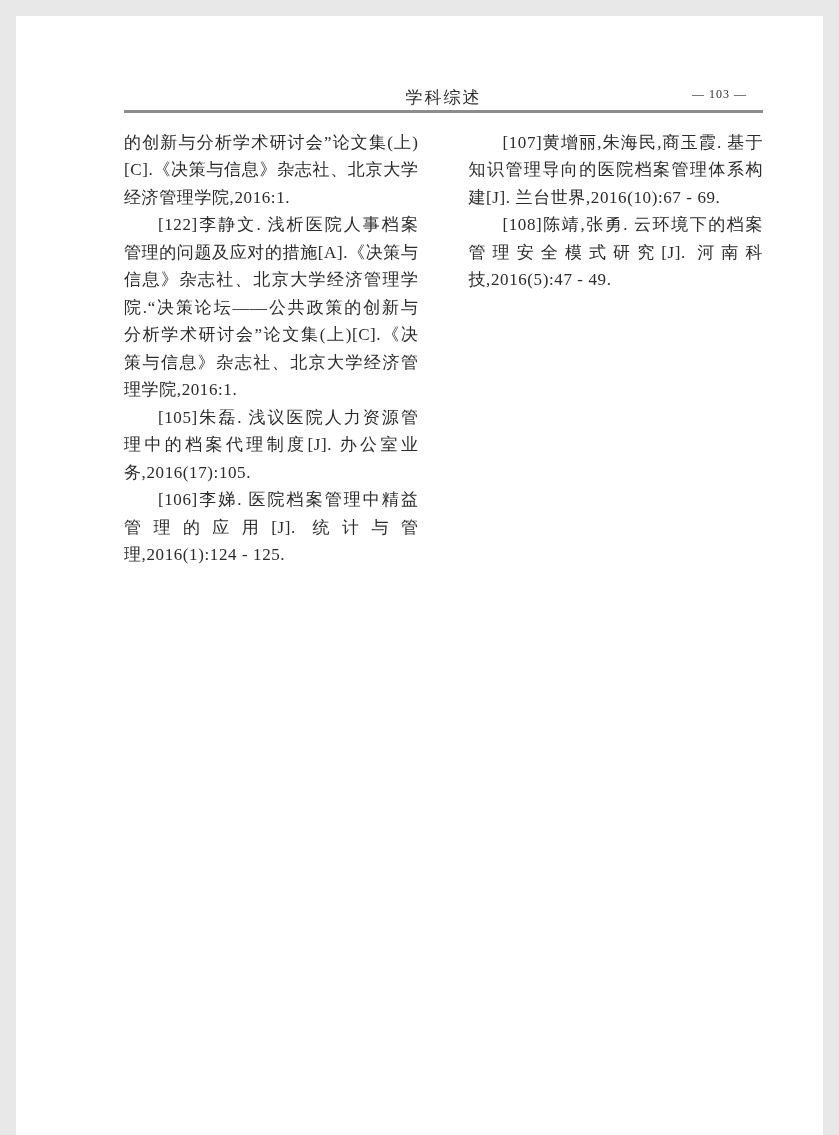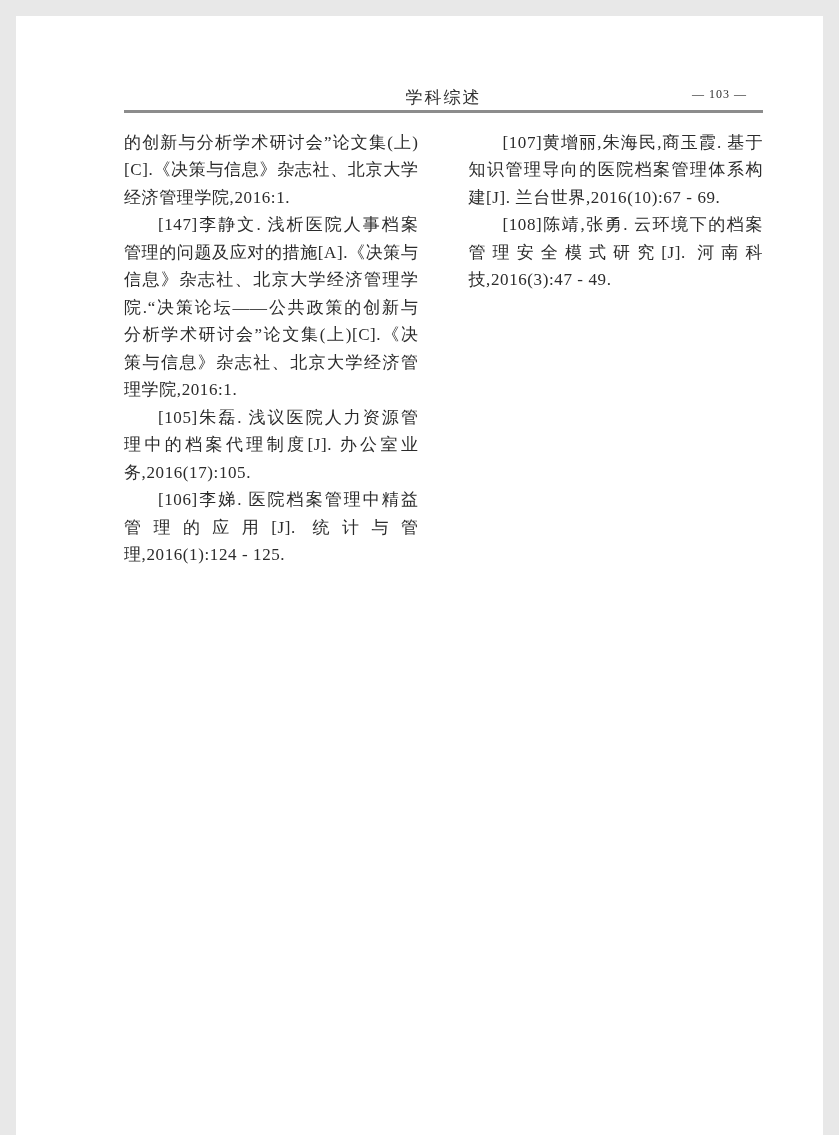--- a/index.html
+++ b/index.html
@@ -87,25 +87,25 @@
         <span class="running-head">学科综述</span>
         <span class="page-number">— 103 —</span>
       </div>
       <div class="header-rule"></div>
     </header>
 
     <main class="columns">
 
       <section class="column">
         <p class="cont">的创新与分析学术研讨会”论文集(上)[C].《决策与信息》杂志社、北京大学经济管理学院,2016:1.</p>
-        <p class="ref">[147]李静文. 浅析医院人事档案管理的问题及应对的措施[A].《决策与信息》杂志社、北京大学经济管理学院.“决策论坛——公共政策的创新与分析学术研讨会”论文集(上)[C].《决策与信息》杂志社、北京大学经济管理学院,2016:1.</p>
+        <p class="ref">[122]李静文. 浅析医院人事档案管理的问题及应对的措施[A].《决策与信息》杂志社、北京大学经济管理学院.“决策论坛——公共政策的创新与分析学术研讨会”论文集(上)[C].《决策与信息》杂志社、北京大学经济管理学院,2016:1.</p>
         <p class="ref">[105]朱磊. 浅议医院人力资源管理中的档案代理制度[J]. 办公室业务,2016(17):105.</p>
         <p class="ref">[106]李娣. 医院档案管理中精益管理的应用[J]. 统计与管理,2016(1):124 - 125.</p>
       </section>
 
       <section class="column">
         <p class="ref">[107]黄增丽,朱海民,商玉霞. 基于知识管理导向的医院档案管理体系构建[J]. 兰台世界,2016(10):67 - 69.</p>
-        <p class="ref">[108]陈靖,张勇. 云环境下的档案管理安全模式研究[J]. 河南科技,2016(3):47 - 49.</p>
+        <p class="ref">[108]陈靖,张勇. 云环境下的档案管理安全模式研究[J]. 河南科技,2016(5):47 - 49.</p>
       </section>
 
     </main>
   </div>
 </div>
 
 </body></html>

